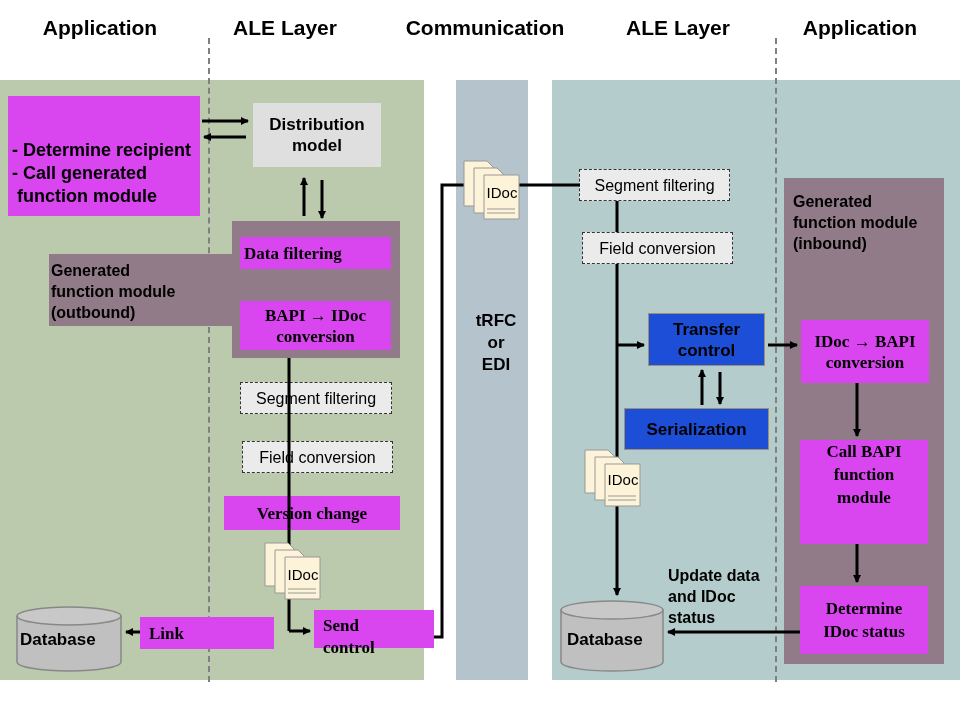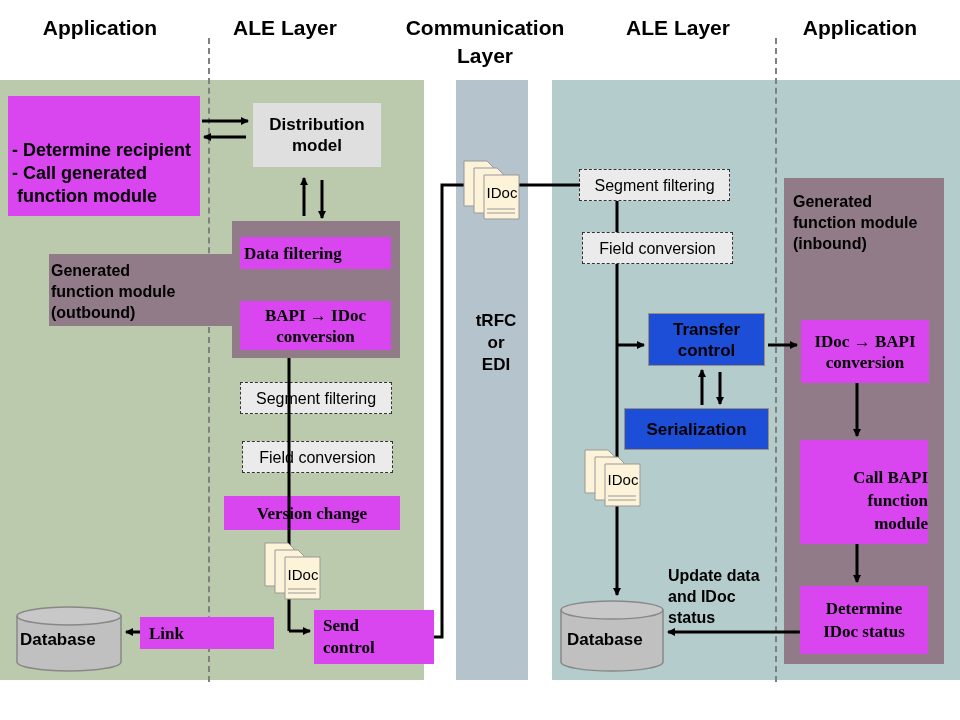--- a/index.html
+++ b/index.html
@@ -19,21 +19,20 @@
   .vdash { position:absolute; width:0; border-left:2px dashed #808080; }
   svg.lines { position:absolute; left:0; top:0; }
 </style>
 </head>
 <body>
 
 <div class="hdr" style="left:20px; top:14px; width:160px;">Application</div>
 <div class="hdr" style="left:215px; top:14px; width:140px;">ALE Layer</div>
 <div class="hdr" style="left:385px; top:14px; width:200px;">
   <div>Communication</div>
-  <div>Layer</div>
 </div>
 <div class="hdr" style="left:608px; top:14px; width:140px;">ALE Layer</div>
 <div class="hdr" style="left:780px; top:14px; width:160px;">Application</div>
 
 <div class="panel" style="left:0; top:80px; width:424px; height:600px; background:#bbc9ac;"></div>
 <div class="panel" style="left:456px; top:80px; width:72px; height:600px; background:#b4c3cc;"></div>
 <div class="panel" style="left:552px; top:80px; width:408px; height:600px; background:#b4cccc;"></div>
 
 <div class="vdash" style="left:208px; top:38px; height:644px;"></div>
 <div class="vdash" style="left:775px; top:38px; height:644px;"></div>
@@ -83,21 +82,21 @@
 </div>
 
 <div class="box orange" style="left:224px; top:496px; width:176px; height:34px;">
   <span>Version change</span>
 </div>
 
 <div class="box orange" style="left:140px; top:617px; width:134px; height:32px; justify-content:flex-start; padding-left:9px;">
   <span>Link</span>
 </div>
 
-<div class="box orange" style="left:314px; top:610px; width:120px; height:54px; justify-content:flex-start; align-items:flex-start; padding-left:9px; padding-top:5px; flex-direction:column; line-height:22px;">
+<div class="box orange" style="left:314px; top:610px; width:120px; height:38px; justify-content:flex-start; align-items:flex-start; padding-left:9px; padding-top:5px; flex-direction:column; line-height:22px;">
   <div>Send</div>
   <div>control</div>
 </div>
 
 <div class="box dashed" style="left:579px; top:169px; width:151px; height:32px;">
   <span>Segment filtering</span>
 </div>
 
 <div class="box dashed" style="left:582px; top:232px; width:151px; height:32px;">
   <span>Field conversion</span>
@@ -110,21 +109,21 @@
 
 <div class="box orange-b" style="left:624px; top:408px; width:145px; height:42px;">
   <span>Serialization</span>
 </div>
 
 <div class="box orange" style="left:801px; top:320px; width:128px; height:63px; flex-direction:column;">
   <div>IDoc → BAPI</div>
   <div>conversion</div>
 </div>
 
-<div class="box orange" style="left:800px; top:440px; width:128px; height:104px; flex-direction:column; justify-content:flex-start; padding-top:26px; line-height:23px;align-items:flex-end;">
+<div class="box orange" style="left:800px; top:440px; width:128px; height:104px; flex-direction:column; justify-content:flex-start; padding-top:0; line-height:23px;">
   <div>Call BAPI</div>
   <div>function</div>
   <div>module</div>
 </div>
 
 <div class="box orange" style="left:800px; top:586px; width:128px; height:68px; flex-direction:column; line-height:23px;">
   <div>Determine</div>
   <div>IDoc status</div>
 </div>
 

